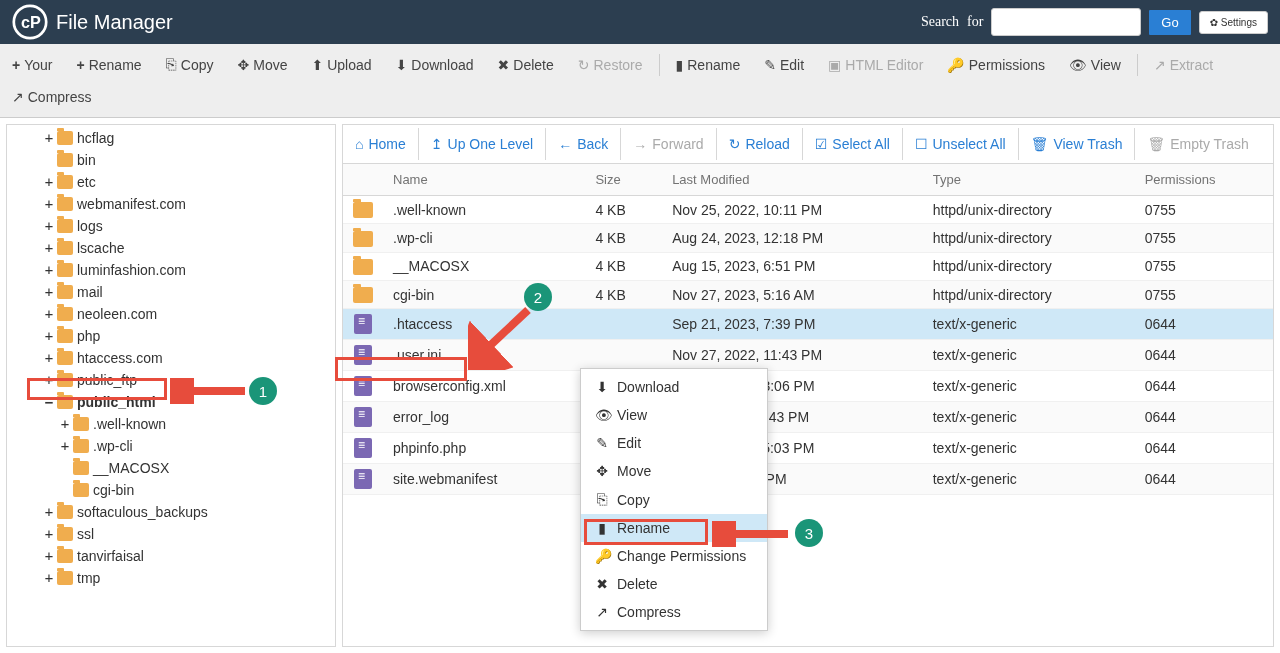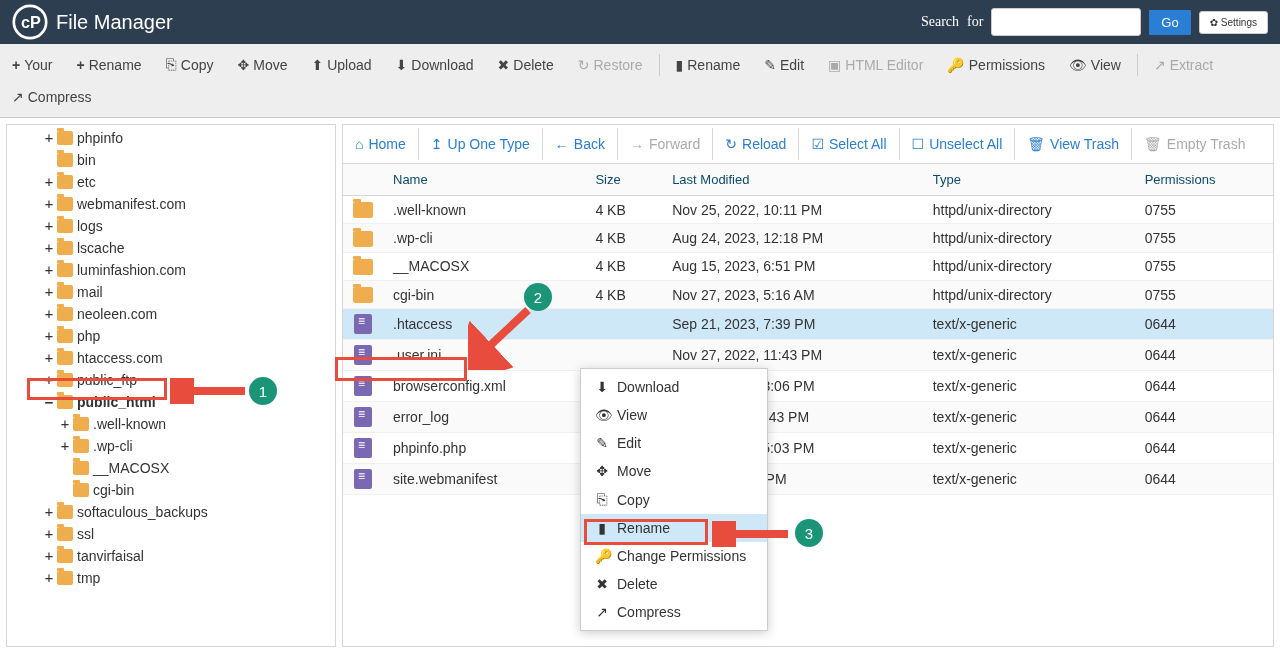--- a/index.html
+++ b/index.html
@@ -35,21 +35,21 @@
 .bold { font-weight: bold; }
 
 .main { flex: 1; display: flex; flex-direction: column; margin: 6px 6px 6px 3px; }
 .nav-toolbar { border: 1px solid #d7d7d7; display: flex; align-items: center; min-height: 40px; flex-wrap: wrap; }
 .nav-btn { padding: 8px 12px; cursor: pointer; display: inline-flex; align-items: center; gap: 5px; color: #2a7fd4; font-size: 14px; border-right: 1px solid #d7d7d7; }
 .nav-btn.disabled { color: #aaa; cursor: default; }
 .nav-btn:last-child { border-right: none; }
 
 .file-table-wrap { border: 1px solid #d7d7d7; border-top: none; flex: 1; overflow: auto; }
 .file-table { width: 100%; border-collapse: collapse; font-size: 14px; }
-.file-table th { text-align: left; padding: 8px 10px; background: #fafafa; color: #0c4a6e; font-weight: normal; border-bottom: 1px solid #d7d7d7; cursor: pointer; font-size: 13px; }
+.file-table th { text-align: left; padding: 8px 10px; background: #fafafa; color: #737373; font-weight: normal; border-bottom: 1px solid #d7d7d7; cursor: pointer; font-size: 13px; }
 .file-table th:first-child { width: 38px; }
 .file-table td { padding: 5px 10px; border-bottom: 1px solid #f0f0f0; }
 .file-table tr:nth-child(even) td { background: #fafafa; }
 .file-table tr.selected td { background: #cfe8f7 !important; }
 .file-ico { display: inline-block; width: 18px; height: 20px; background: #7b68b3; border-radius: 2px; position: relative; vertical-align: middle; }
 .file-ico::after { content: '≡'; color: #fff; position: absolute; left: 4px; top: 0; font-size: 12px; }
 .folder-ico2 { display: inline-block; width: 20px; height: 16px; background: #f0ad4e; border-radius: 2px; position: relative; vertical-align: middle; }
 .folder-ico2::before { content: ''; position: absolute; top: -3px; left: 0; width: 8px; height: 3px; background: #f0ad4e; border-radius: 1px 1px 0 0; }
 
 .context-menu { position: absolute; background: #fff; border: 1px solid #ccc; box-shadow: 0 2px 10px rgba(0,0,0,0.2); width: 188px; z-index: 100; padding: 4px 0; }
@@ -108,21 +108,21 @@
   <div style="flex-basis:100%;height:0"></div>
   <div class="tool-btn">↗ <span>Compress</span></div>
 </div>
 
 <div class="content">
   <div class="sidebar">
     <div class="tree" id="tree">
         <div class="tree-item indent-1">
           <span class="expander">+</span>
           <span class="folder-ico"></span>
-          <span>phpinfo</span>
+          <span>hcflag</span>
         </div>
         <div class="tree-item indent-1">
           <span class="expander"></span>
           <span class="folder-ico"></span>
           <span>bin</span>
         </div>
         <div class="tree-item indent-1">
           <span class="expander">+</span>
           <span class="folder-ico"></span>
           <span>etc</span>
@@ -215,21 +215,21 @@
         <div class="tree-item indent-1">
           <span class="expander">+</span>
           <span class="folder-ico"></span>
           <span>tmp</span>
         </div>
       </div>
   </div>
   <div class="main">
     <div class="nav-toolbar">
       <div class="nav-btn">⌂ <span>Home</span></div>
-      <div class="nav-btn">↥ <span>Up One Type</span></div>
+      <div class="nav-btn">↥ <span>Up One Level</span></div>
       <div class="nav-btn">← <span>Back</span></div>
       <div class="nav-btn disabled">→ <span>Forward</span></div>
       <div class="nav-btn">↻ <span>Reload</span></div>
       <div class="nav-btn">☑ <span>Select All</span></div>
       <div class="nav-btn">☐ <span>Unselect All</span></div>
       <div class="nav-btn">🗑 <span>View Trash</span></div>
       <div class="nav-btn disabled">🗑 <span>Empty Trash</span></div>
     </div>
     <div class="file-table-wrap">
       <table class="file-table">

